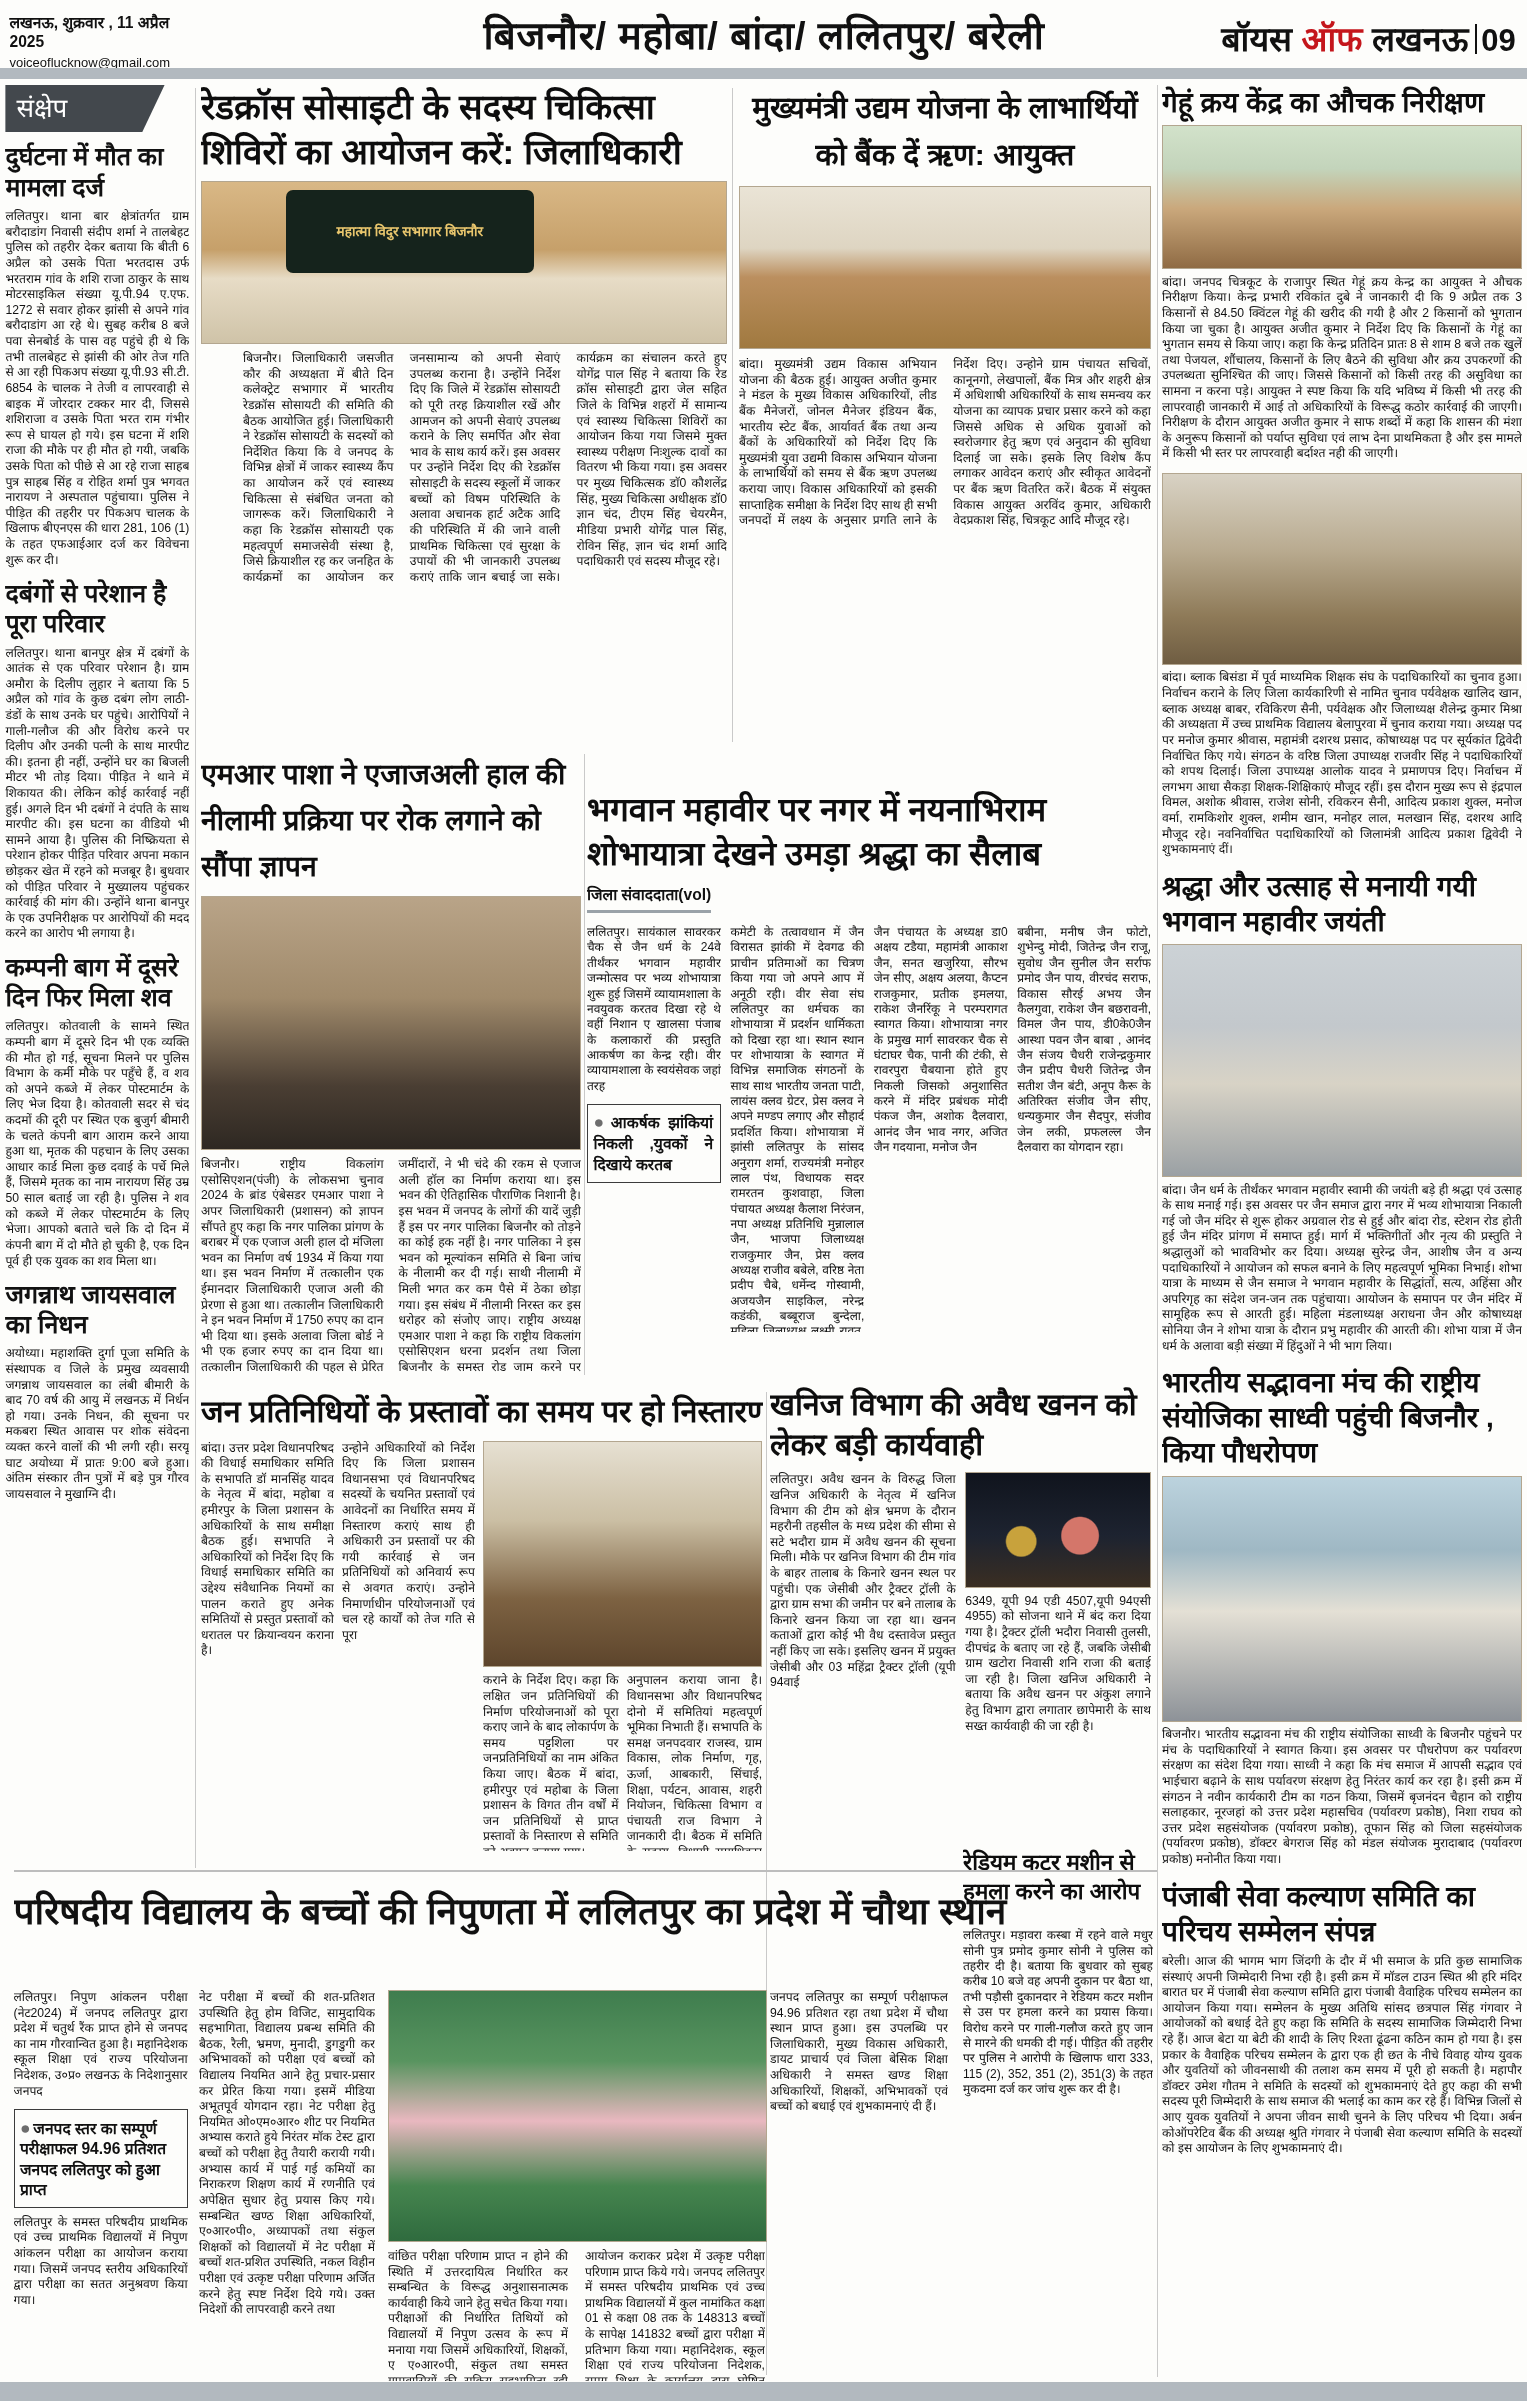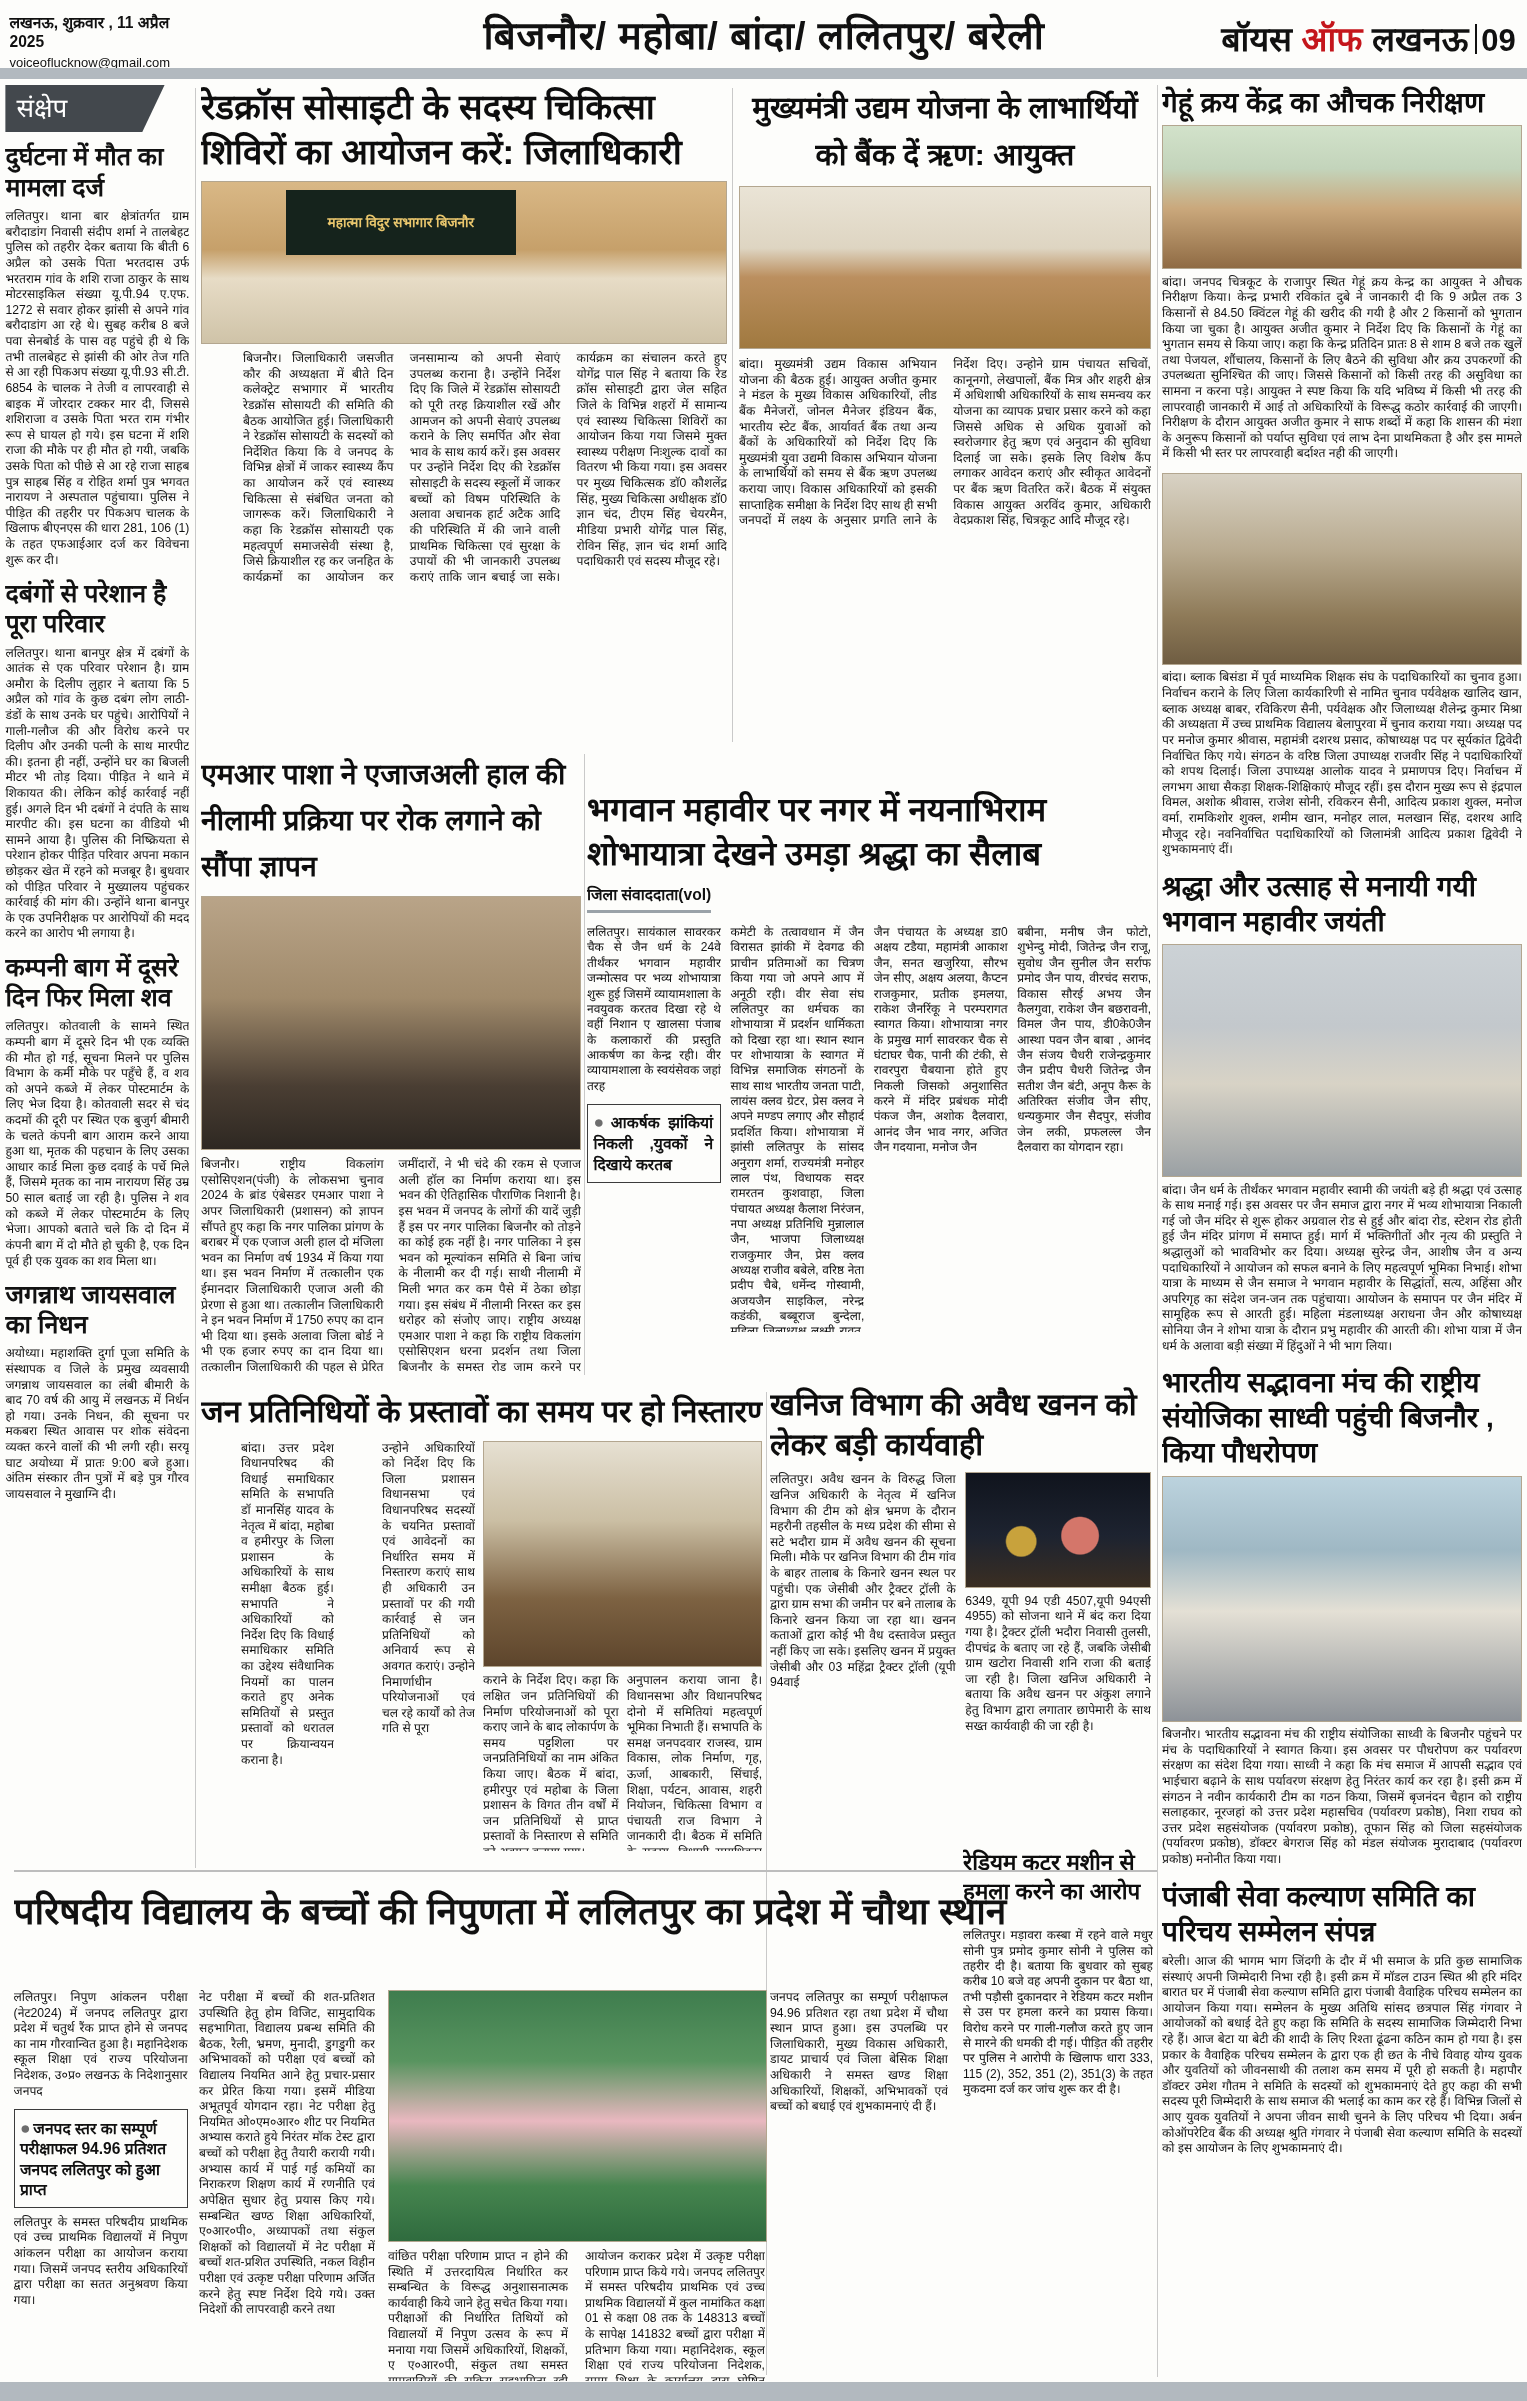--- a/index.html
+++ b/index.html
@@ -25,21 +25,21 @@
        clip-path:polygon(0 0,100% 0,86% 100%,0 100%);margin-bottom:8.1px;}
   .brief-h{font-size:25px;line-height:1.22;font-weight:700;margin:9.5px 0 6.8px 0;}
   .brief-b{font-size:12.2px;line-height:1.28;text-align:justify;}
   .brief-b::first-letter{}
   
   .hl{font-weight:900;color:#0d0d0d;}
   .body-txt{font-size:12.2px;line-height:1.28;text-align:justify;}
   .ph{position:relative;border:0.7px solid #b3a68f;overflow:hidden;}
   .board{position:absolute;left:16%;top:5%;width:42%;height:34%;background:#15231c;color:#e9c66d;
          display:flex;align-items:center;justify-content:center;text-align:center;
-         font-size:13.6px;font-weight:bold;line-height:1.3;padding:5px;}
+         font-size:13.6px;font-weight:bold;line-height:1.3;padding:14px;border-radius:7px;}
   .byline{font-size:15.6px;font-weight:bold;border-bottom:3.4px solid #9aa2a8;display:inline-block;
           padding-bottom:5.4px;margin:6.8px 0 9.5px 0;}
   .hibox{border:1.4px solid #3c3c3c;padding:6.8px 6.8px 6.8px 5.4px;font-size:15.6px;font-weight:900;line-height:1.3;margin-top:9.5px;}
   .hibox .dot{color:#6d6d6d;font-size:17.6px;margin-right:2.7px;}
   .cols{display:flex;gap:9.5px;justify-content:space-between;}
   .cols > div{flex:1;overflow:hidden;}
   
   #art-redcross{left:201px;top:85px;width:526px;height:663px;overflow:hidden;}
   #art-redcross .hl{font-size:35px;line-height:1.28;}
   #art-redcross .ph{height:161px;margin-top:6.8px;}
@@ -53,21 +53,21 @@
   #art-pasha .ph{height:252px;margin-top:6.8px;}
   #art-pasha .body-txt{margin-top:6.8px;column-count:2;column-gap:15px;height:258px;}
   #art-mahaveer{left:587px;top:788px;width:564px;height:587px;overflow:hidden;}
   #art-mahaveer .hl{font-size:33px;line-height:1.33;}
   #art-mahaveer .cols{height:407px;margin-top:2.7px;}
   #art-mahaveer .body-txt{font-size:12px;}
   #art-janprat{left:201px;top:1389px;width:562px;height:475px;overflow:hidden;}
   #art-janprat .hl{font-size:30.5px;white-space:nowrap;}
   .jp-wrap{display:flex;gap:8.1px;margin-top:9.5px;height:412px;}
   .jp-left{display:flex;gap:8.1px;width:274px;}
-  .jp-left>div{flex:1;overflow:hidden;margin-left:40px;}
+  .jp-left>div{flex:1;overflow:hidden;}
   .jp-right{width:279px;}
   .jp-right .ph{height:224px;}
   .jp-rcols{display:flex;gap:8.1px;margin-top:6.8px;height:178px;}
   .jp-rcols>div{flex:1;overflow:hidden;}
   #art-khanij{left:770px;top:1385px;width:381px;height:460px;overflow:hidden;}
   #art-khanij .hl{font-size:30.5px;line-height:1.3;}
   #art-khanij .cols{margin-top:8.1px;height:353px;}
   #art-khanij .ph{height:114px;margin-bottom:5.4px;}
   #art-radium{left:963px;top:1849px;width:190px;height:530px;overflow:hidden;}
   #art-radium .hl{font-size:22.4px;line-height:1.28;}

